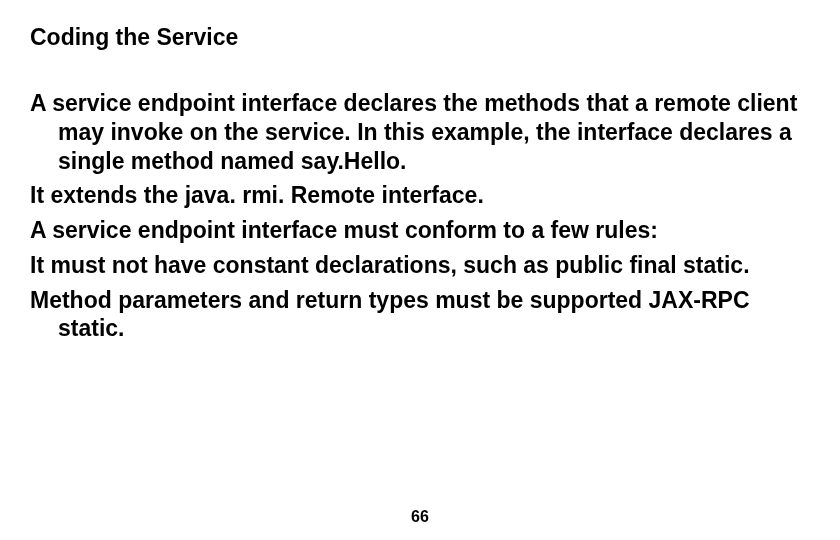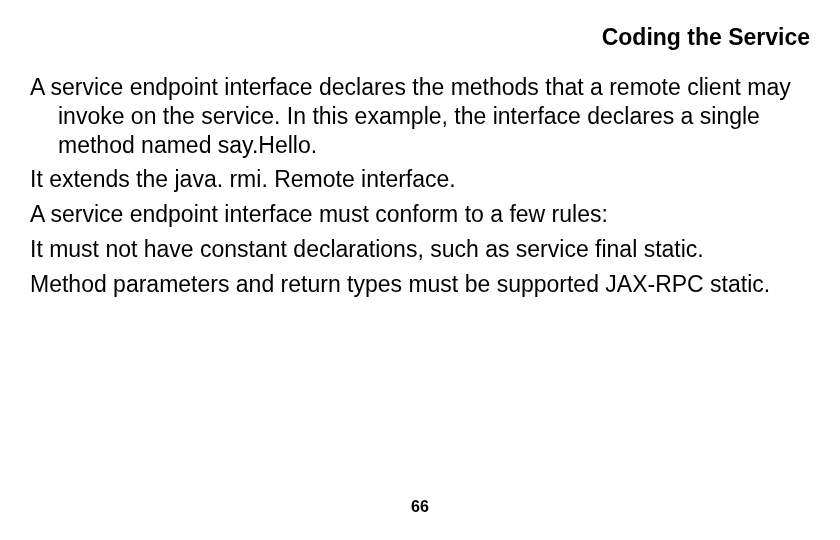--- a/index.html
+++ b/index.html
@@ -12,54 +12,54 @@
     color: #000000;
   }
   .slide {
     box-sizing: border-box;
     width: 840px;
     height: 540px;
     padding: 24px 30px 20px 30px;
     position: relative;
   }
   .title {
-    text-align: right;
+    text-align: left;
     font-size: 23px;
     font-weight: bold;
-    margin: 0 0 22px 0;
+    margin: 0 0 38px 0;
   }
   .body {
     font-size: 23px;
-    font-weight: normal;
+    font-weight: bold;
     line-height: 1.25;
   }
   .para {
     margin: 0 0 6px 0;
     padding-left: 28px;
     text-indent: -28px;
   }
   .page-number {
     position: absolute;
-    bottom: 24px;
+    bottom: 14px;
     left: 0;
     width: 100%;
     text-align: center;
     font-size: 16px;
     font-weight: bold;
     margin-top: 43px;
   }
 </style>
 </head>
 <body>
 
 <div class="slide">
   <h1 class="title">Coding the Service</h1>
 
   <div class="body">
     <p class="para">A service endpoint interface declares the methods that a remote client may invoke on the service. In this example, the interface declares a single method named say.Hello.</p>
     <p class="para">It extends the java. rmi. Remote interface.</p>
     <p class="para">A service endpoint interface must conform to a few rules:</p>
-    <p class="para">It must not have constant declarations, such as service final static.</p>
+    <p class="para">It must not have constant declarations, such as public final static.</p>
     <p class="para">Method parameters and return types must be supported JAX-RPC static.</p>
   </div>
 
   <div class="page-number">66</div>
 </div>
 
 </body></html>

